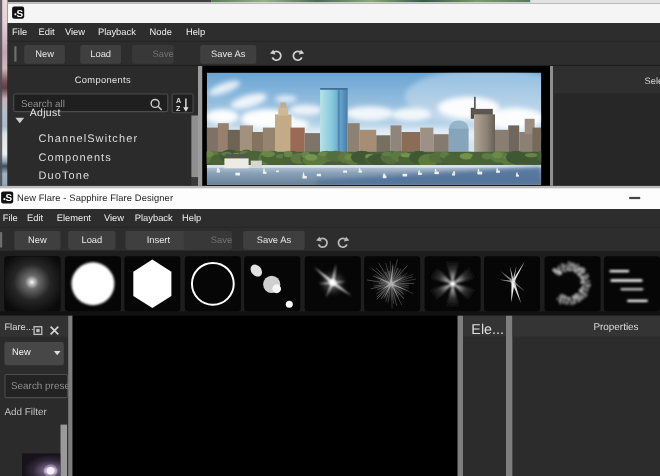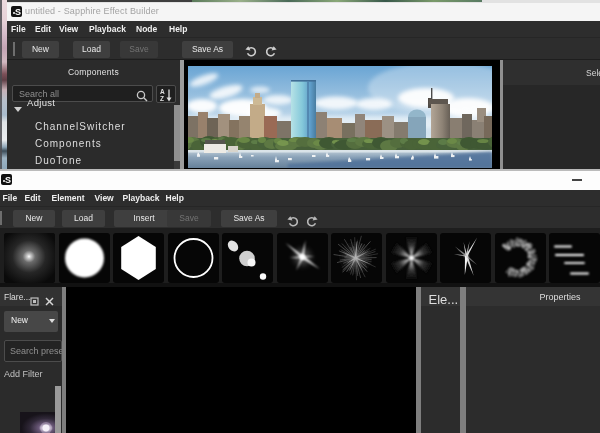--- a/index.html
+++ b/index.html
@@ -1,38 +1,37 @@
 <!DOCTYPE html>
 <html><head><meta charset="utf-8"><style>
 * { margin:0; padding:0; box-sizing:border-box; }
 body { width:600px; height:433px; position:relative; overflow:hidden; background:#000;
   font-family:"Liberation Sans",sans-serif; -webkit-font-smoothing:antialiased; }
 .abs { position:absolute; }
 .btn { position:absolute; height:17px; background:#3f3f3f; border-radius:2px; color:#e9e9e9;
   font-size:8.5px; text-align:center; line-height:17px; }
-.btn.dis { color:#737373; background:#383838; }
-.mi { position:absolute; top:0; height:100%; color:#efefef; font-size:8.5px; line-height:17px;font-weight:bold; }
+.btn.dis { color:#737373; background:#383838;text-align:right; }
+.mi { position:absolute; top:0; height:100%; color:#efefef; font-size:8.5px; line-height:17px; }
 .th { position:absolute; top:4px; width:51px; height:50px; background:#060606; border-radius:3px; overflow:hidden; }
 </style></head>
 <body>
 
 <div style="position:absolute;left:0;top:0;width:7px;height:172px;background:linear-gradient(#ecdade 0px,#e7d2d8 20px,#d5bcc9 34px,#c3a4b4 48px,#d2b9c1 62px,#7c5058 74px,#5f3f46 80px,#c8b2b8 90px,#b7bfca 100px,#a9bccd 115px,#dfe3e6 122px,#eceef0 140px,#8fa6b8 147px,#3c4c58 151px,#9eb4c4 158px,#8aa4b8 172px)"></div>
 <div style="position:absolute;left:0;top:0;width:2px;height:172px;background:#4e4e52;opacity:0.85"></div>
 <div class="abs" style="left:7px;top:0;width:593px;height:3px;background:#e2e2e2"></div>
 <div class="abs" style="left:7px;top:0;width:185px;height:2px;background:#3f3f3f"></div>
 <div class="abs" style="left:192px;top:0;width:290px;height:2px;background:linear-gradient(90deg,#5a7a5a,#9ab08a,#4a6a58,#8aa878,#38584a,#7a9a6a,#587a62)"></div>
 
 <div class="abs" style="left:7px;top:3px;width:593px;height:166px;background:#2d2d2d">
 
   <div class="abs" style="left:0;top:0;width:593px;height:18px;background:#f5f5f5"></div>
   <div style="position:absolute;left:4px;top:3px;width:11px;height:11px;background:#111;border-radius:2px">
       <div style="position:absolute;left:1.5px;top:5.5px;width:2.5px;height:2.5px;background:#fff;border-radius:50%"></div>
       <div style="position:absolute;left:4px;top:0.5px;font:bold 9px/11px 'Liberation Sans',sans-serif;color:#fff">S</div>
     </div>
-  <div class="abs" style="left:18px;top:3px;font-size:9px;color:#a3a3a3;letter-spacing:0.15px">untitled - Sapphire Effect Builder</div>
 
   <div class="abs" style="left:0;top:18px;width:593px;height:17px;background:#2d2d2d;border-bottom:1px solid #262626">
     <div class="mi" style="left:4px">File</div>
       <div class="mi" style="left:28px">Edit</div>
     <div class="mi" style="left:52px">View</div>
       <div class="mi" style="left:82px">Playback</div>
     <div class="mi" style="left:129px">Node</div>
       <div class="mi" style="left:162px">Help</div>
   </div>
 
@@ -269,20 +268,21 @@
 </svg>
 
 <div class="abs" style="left:0;top:169px;width:600px;height:264px;background:#2d2d2d">
 
   <div class="abs" style="left:0;top:0;width:600px;height:1.5px;background:#bbb"></div>
   <div class="abs" style="left:0;top:1.5px;width:600px;height:19px;background:#fdfdfd"></div>
   <div style="position:absolute;left:1px;top:5px;width:11px;height:11px;background:#111;border-radius:2px">
       <div style="position:absolute;left:1.5px;top:5.5px;width:2.5px;height:2.5px;background:#fff;border-radius:50%"></div>
       <div style="position:absolute;left:4px;top:0.5px;font:bold 9px/11px 'Liberation Sans',sans-serif;color:#fff">S</div>
     </div>
+  <div class="abs" style="left:15.5px;top:6px;font-size:8.5px;color:#1c1c1c;letter-spacing:0.1px">New Flare - Sapphire Flare Designer</div>
   <div class="abs" style="left:572px;top:10px;width:10px;height:1.5px;background:#444"></div>
 
   <div class="abs" style="left:0;top:20.5px;width:600px;height:17.5px;background:#2d2d2d;border-bottom:1px solid #262626">
     <div class="mi" style="left:2.5px">File</div>
       <div class="mi" style="left:24.5px">Edit</div>
     <div class="mi" style="left:51.5px">Element</div>
       <div class="mi" style="left:94.5px">View</div>
     <div class="mi" style="left:122.5px">Playback</div>
       <div class="mi" style="left:165.5px">Help</div>
   </div>

